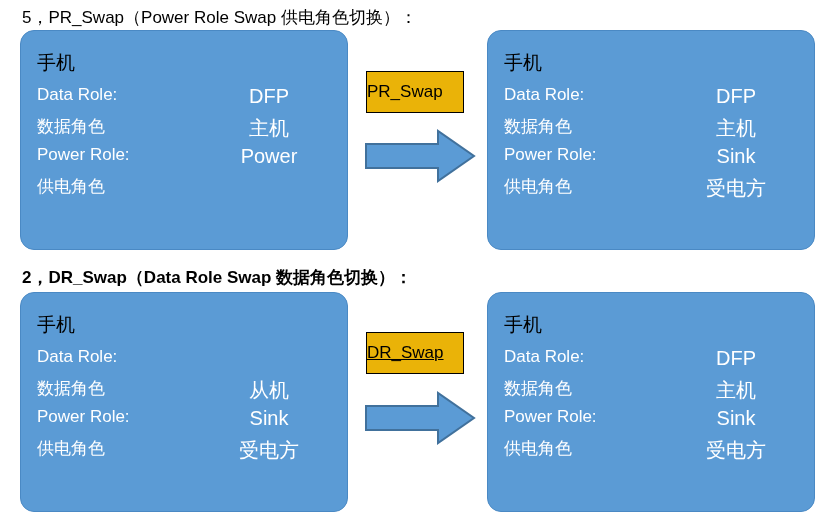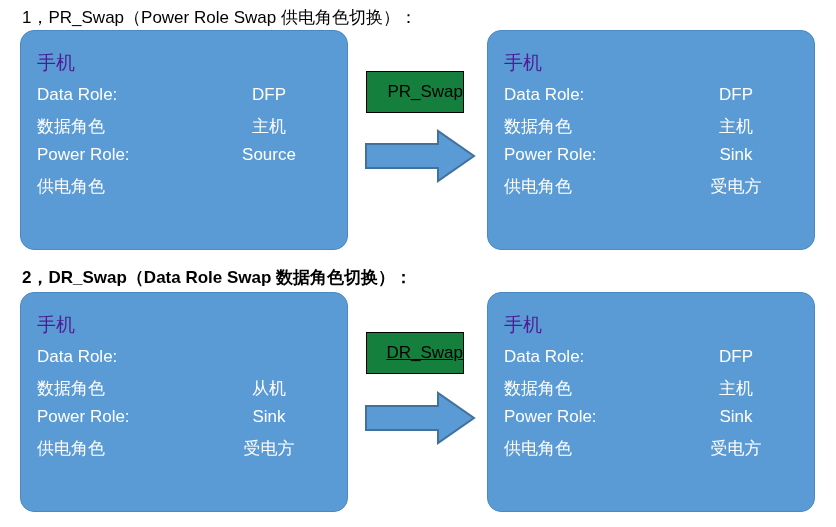--- a/index.html
+++ b/index.html
@@ -37,21 +37,21 @@
   #card-1 { left: 20px;  top: 30px;  width: 328px; height: 220px; }
   #card-2 { left: 487px; top: 30px;  width: 328px; height: 220px; }
   #card-3 { left: 20px;  top: 292px; width: 328px; height: 220px; }
   #card-4 { left: 487px; top: 292px; width: 328px; height: 220px; }
 
   .card-title {
     position: absolute;
     left: 16px;
     top: 22px;
     font-size: 19px;
-    color: #4c1d95;
+    color: #000000;
     line-height: 1;
   }
 
   .rows {
     position: absolute;
     left: 16px;
     top: 54px;
     width: 296px;
   }
   .row {
@@ -62,68 +62,68 @@
   .row-label {
     width: 168px;
     flex: 0 0 168px;
     color: #ffffff;
     font-size: 17px;
     white-space: nowrap;
   }
   .row-value {
     flex: 1 1 auto;
     color: #ffffff;
-    font-size: 17px;
+    font-size: 20px;
     text-align: center;
     white-space: nowrap;
   }
 
   .swap-label {
     position: absolute;
-    background: #15803d;
+    background: #eab308;
     border: 1px solid #000000;
     box-sizing: border-box;
     width: 98px;
     height: 42px;
     line-height: 40px;
-    text-align: right;
+    text-align: left;
     font-size: 17px;
     color: #000000;
   }
   #swap-label-1 { left: 366px; top: 71px; }
   #swap-label-2 { left: 366px; top: 332px; text-decoration: underline; }
 
   .arrow {
     position: absolute;
     width: 112px;
     height: 56px;
   }
   #arrow-1 { left: 364px; top: 128px; }
   #arrow-2 { left: 364px; top: 390px; }
   .arrow svg { display: block; width: 112px; height: 56px; }
 </style>
 </head>
 <body>
 
-<div class="section-heading" id="heading-1">1，PR_Swap（Power Role Swap 供电角色切换）：</div>
+<div class="section-heading" id="heading-1">5，PR_Swap（Power Role Swap 供电角色切换）：</div>
 
 <div class="device-card" id="card-1">
   <div class="card-title">手机</div>
   <div class="rows">
     <div class="row">
       <span class="row-label">Data Role:</span>
       <span class="row-value">DFP</span>
     </div>
     <div class="row">
       <span class="row-label">数据角色</span>
       <span class="row-value">主机</span>
     </div>
     <div class="row">
       <span class="row-label">Power Role:</span>
-      <span class="row-value">Source</span>
+      <span class="row-value">Power</span>
     </div>
     <div class="row">
       <span class="row-label">供电角色</span>
     </div>
   </div>
 </div>
 
 <div class="swap-label" id="swap-label-1">PR_Swap</div>
 
 <div class="arrow" id="arrow-1">

